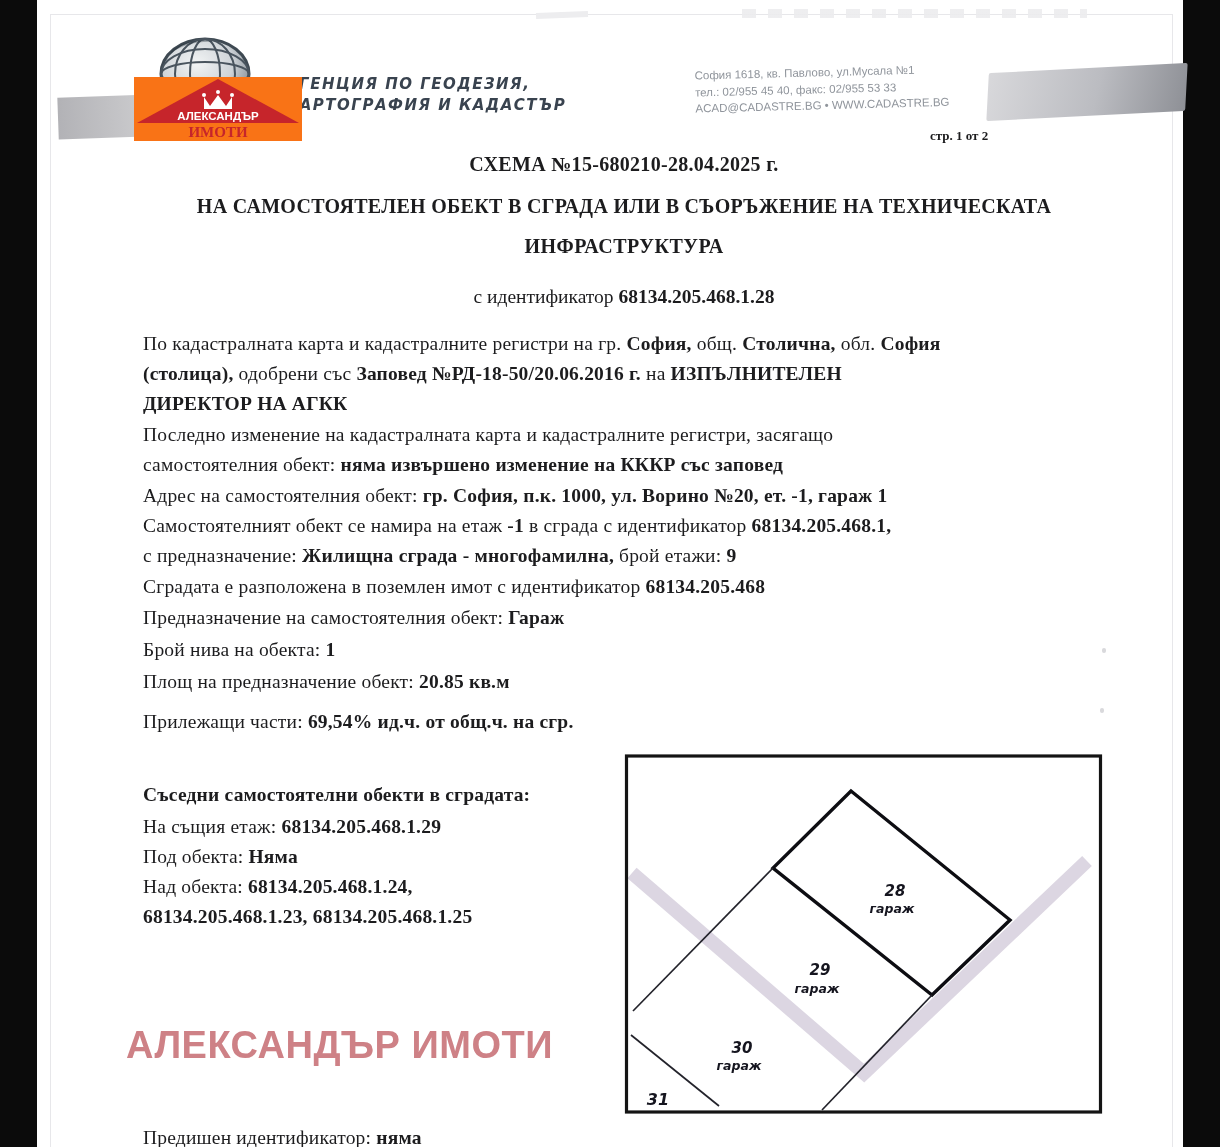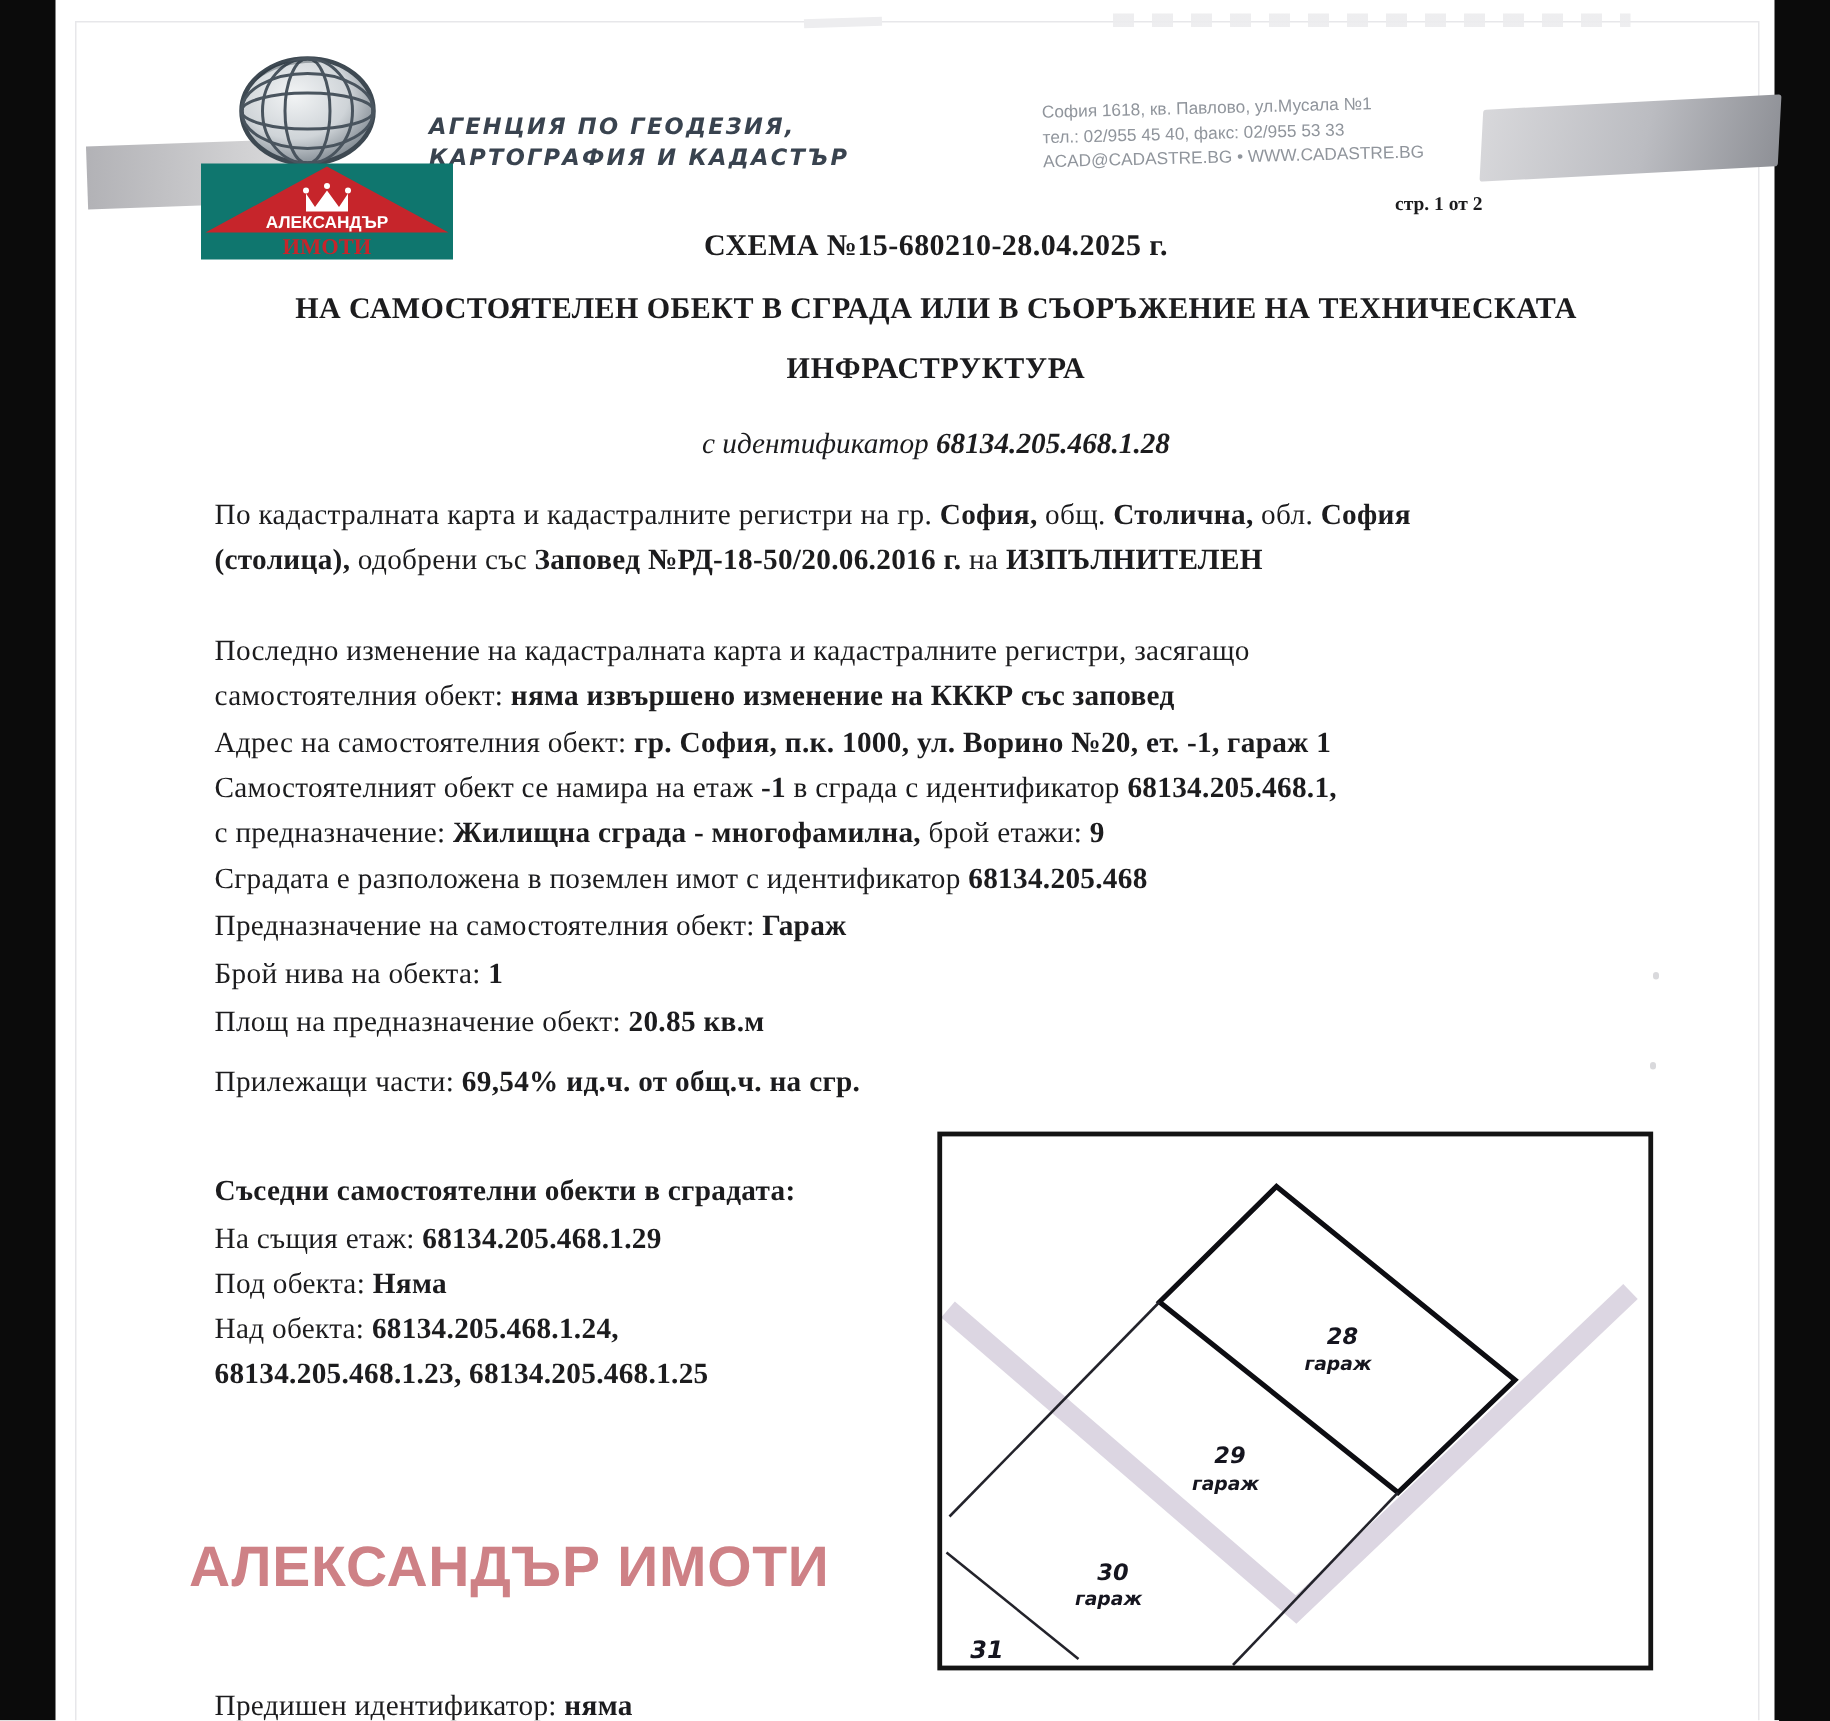--- a/index.html
+++ b/index.html
@@ -12,38 +12,38 @@
              border:1px solid #e7e7ea;pointer-events:none;}
   .top-smudge1{position:absolute;left:536px;top:12px;width:52px;height:6px;background:#ededef;transform:rotate(-2deg);}
   .top-smudge2{position:absolute;left:742px;top:9px;width:345px;height:9px;opacity:.9;
                background:repeating-linear-gradient(90deg,#ececee 0 14px,transparent 14px 26px);}
   .speck{position:absolute;width:4px;height:5px;background:#d9d9dc;border-radius:2px;}
 
   
   .globe{position:absolute;left:158px;top:36px;z-index:1;}
   .grey-band-left{position:absolute;left:58px;top:95px;width:150px;height:42px;z-index:1;
                   background:linear-gradient(90deg,#b2b2b6,#dededf);transform:rotate(-2deg);}
-  .ai-logo{position:absolute;left:134px;top:77px;width:168px;height:64px;background:#0f766e;z-index:3;margin-top:32px;}
+  .ai-logo{position:absolute;left:134px;top:77px;width:168px;height:64px;background:#f97316;z-index:3;}
   .agency-name{position:absolute;left:286px;top:74px;z-index:2;
                font-family:"DejaVu Sans",sans-serif;font-weight:bold;font-style:italic;
                font-size:15px;letter-spacing:1.5px;line-height:21px;color:#39434f;}
   .contact{position:absolute;left:695px;top:64px;width:270px;z-index:2;
            font-family:"Liberation Sans",sans-serif;font-size:11.5px;line-height:16.5px;
            color:#90959c;transform:rotate(-1.5deg);}
   .grey-band-right{position:absolute;left:988px;top:68px;width:198px;height:48px;z-index:1;
                    background:linear-gradient(100deg,#d8d8db 0%,#bbbcc1 55%,#8e9096 100%);
                    transform:skew(-6deg) rotate(-3deg);border-radius:2px;}
   .page-num{position:absolute;left:930px;top:128px;font-size:13px;font-weight:700;}
 
   
   .center-line{position:absolute;left:143px;width:962px;text-align:center;}
   .t-scheme{top:153px;font-size:20px;font-weight:700;letter-spacing:.3px;}
   .t-sub1{top:195px;font-size:20px;font-weight:700;letter-spacing:.3px;}
   .t-sub2{top:235px;font-size:20px;font-weight:700;letter-spacing:.5px;}
-  .t-ident{top:286px;font-size:19.5px;font-style:italic;}
+  .t-ident{top:286px;font-size:19.5px;}
 
   
   .line{position:absolute;left:143px;width:990px;font-size:19.5px;letter-spacing:.2px;white-space:nowrap;}
   .line b{font-weight:700;}
   .ln0{top:333px}.ln1{top:363px}.ln2{top:393px}.ln3{top:424px}.ln4{top:454px}
   .ln5{top:485px}.ln6{top:515px}.ln7{top:545px}.ln8{top:576px}.ln9{top:607px}
   .ln10{top:639px}.ln11{top:671px}.ln12{top:711px}.ln13{top:753px}.ln14{top:784px}
   .ln15{top:816px}.ln16{top:846px}.ln17{top:876px}.ln18{top:906px}.ln19{top:1127px}
 
   
@@ -113,20 +113,21 @@
 
   <div class="page-num">стр. 1 от 2</div>
 
   <div class="center-line t-scheme">СХЕМА №15-680210-28.04.2025 г.</div>
   <div class="center-line t-sub1">НА САМОСТОЯТЕЛЕН ОБЕКТ В СГРАДА ИЛИ В СЪОРЪЖЕНИЕ НА ТЕХНИЧЕСКАТА</div>
   <div class="center-line t-sub2">ИНФРАСТРУКТУРА</div>
   <div class="center-line t-ident"><span>с идентификатор </span><b>68134.205.468.1.28</b></div>
 
   <div class="line ln0"><span>По кадастралната карта и кадастралните регистри на гр. </span><b>София,</b><span> общ. </span><b>Столична,</b><span> обл. </span><b>София</b></div>
   <div class="line ln1"><b>(столица),</b><span> одобрени със </span><b>Заповед №РД-18-50/20.06.2016 г.</b><span> на </span><b>ИЗПЪЛНИТЕЛЕН</b></div>
+  <div class="line ln2"><b>ДИРЕКТОР НА АГКК</b></div>
   <div class="line ln3"><span>Последно изменение на кадастралната карта и кадастралните регистри, засягащо</span></div>
   <div class="line ln4"><span>самостоятелния обект: </span><b>няма извършено изменение на КККР със заповед</b></div>
   <div class="line ln5"><span>Адрес на самостоятелния обект: </span><b>гр. София, п.к. 1000, ул. Ворино №20, ет. -1, гараж 1</b></div>
   <div class="line ln6"><span>Самостоятелният обект се намира на етаж </span><b>-1</b><span> в сграда с идентификатор </span><b>68134.205.468.1,</b></div>
   <div class="line ln7"><span>с предназначение: </span><b>Жилищна сграда - многофамилна,</b><span> брой етажи: </span><b>9</b></div>
   <div class="line ln8"><span>Сградата е разположена в поземлен имот с идентификатор </span><b>68134.205.468</b></div>
   <div class="line ln9"><span>Предназначение на самостоятелния обект: </span><b>Гараж</b></div>
   <div class="line ln10"><span>Брой нива на обекта: </span><b>1</b></div>
   <div class="line ln11"><span>Площ на предназначение обект: </span><b>20.85 кв.м</b></div>
   <div class="line ln12"><span>Прилежащи части: </span><b>69,54% ид.ч. от общ.ч. на сгр.</b></div>

